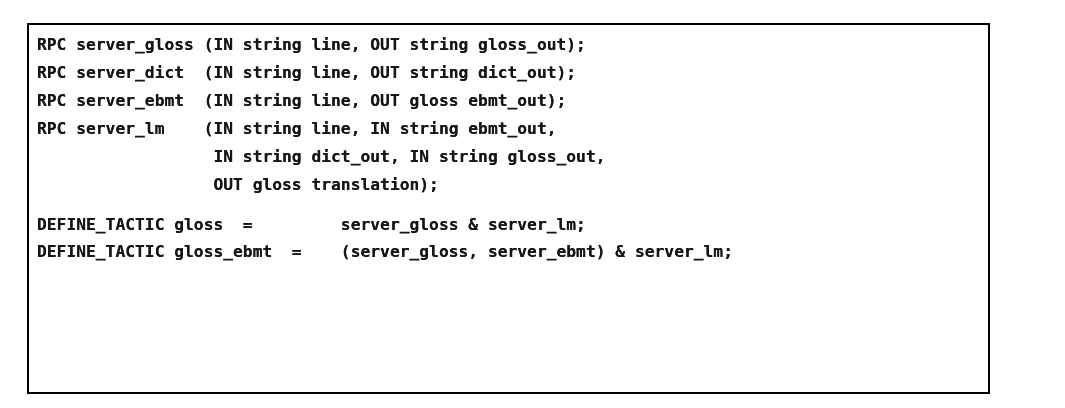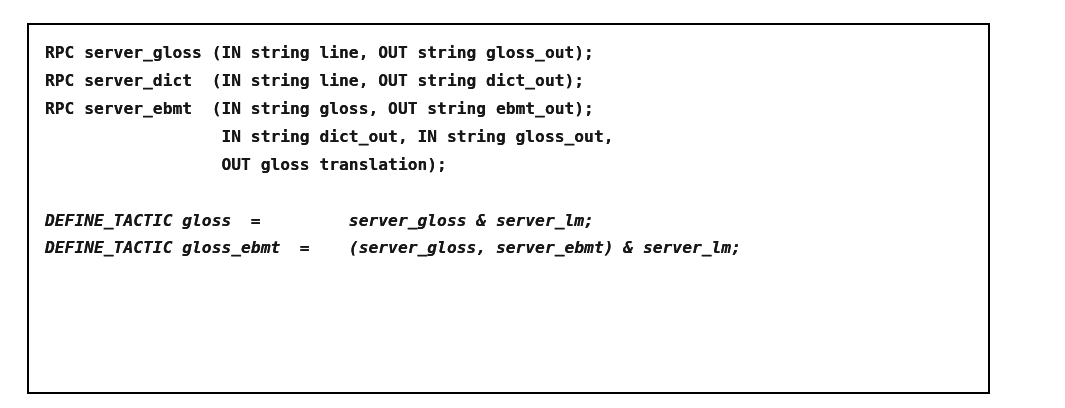--- a/index.html
+++ b/index.html
@@ -19,52 +19,52 @@
     left: 27px;
     top: 23px;
     width: 963px;
     height: 371px;
     border: 2px solid #000000;
     background: #ffffff;
     box-sizing: border-box;
     padding: 6px 6px 0 8px;
   }
   .code-block {
-    margin: 8px;
+    margin: 0;
     padding: 0;
   }
   .code-line {
     white-space: pre;
     font-size: 16.3px;
     font-weight: bold;
     line-height: 28px;
     height: 28px;
     color: #161616;
     letter-spacing: 0px;
     
     text-shadow: 0 0 0.4px #333;
   }
   .tactic-block .code-line {
     line-height: 27px;
     height: 27px;
-    font-style: italic;
   }
   .block-gap {
     height: 12px;
   }
 </style>
 </head>
 <body>
 
 <div class="figure-box">
 
   <div class="code-block rpc-block">
     <div class="code-line">RPC server_gloss (IN string line, OUT string gloss_out);</div>
     <div class="code-line">RPC server_dict  (IN string line, OUT string dict_out);</div>
-    <div class="code-line">RPC server_ebmt  (IN string gloss, OUT string ebmt_out);</div>
+    <div class="code-line">RPC server_ebmt  (IN string line, OUT gloss ebmt_out);</div>
+    <div class="code-line">RPC server_lm    (IN string line, IN string ebmt_out,</div>
     <div class="code-line">                  IN string dict_out, IN string gloss_out,</div>
     <div class="code-line">                  OUT gloss translation);</div>
   </div>
 
   <div class="block-gap"></div>
 
   <div class="code-block tactic-block">
     <div class="code-line">DEFINE_TACTIC gloss  =         server_gloss &amp; server_lm;</div>
     <div class="code-line">DEFINE_TACTIC gloss_ebmt  =    (server_gloss, server_ebmt) &amp; server_lm;</div>
   </div>

